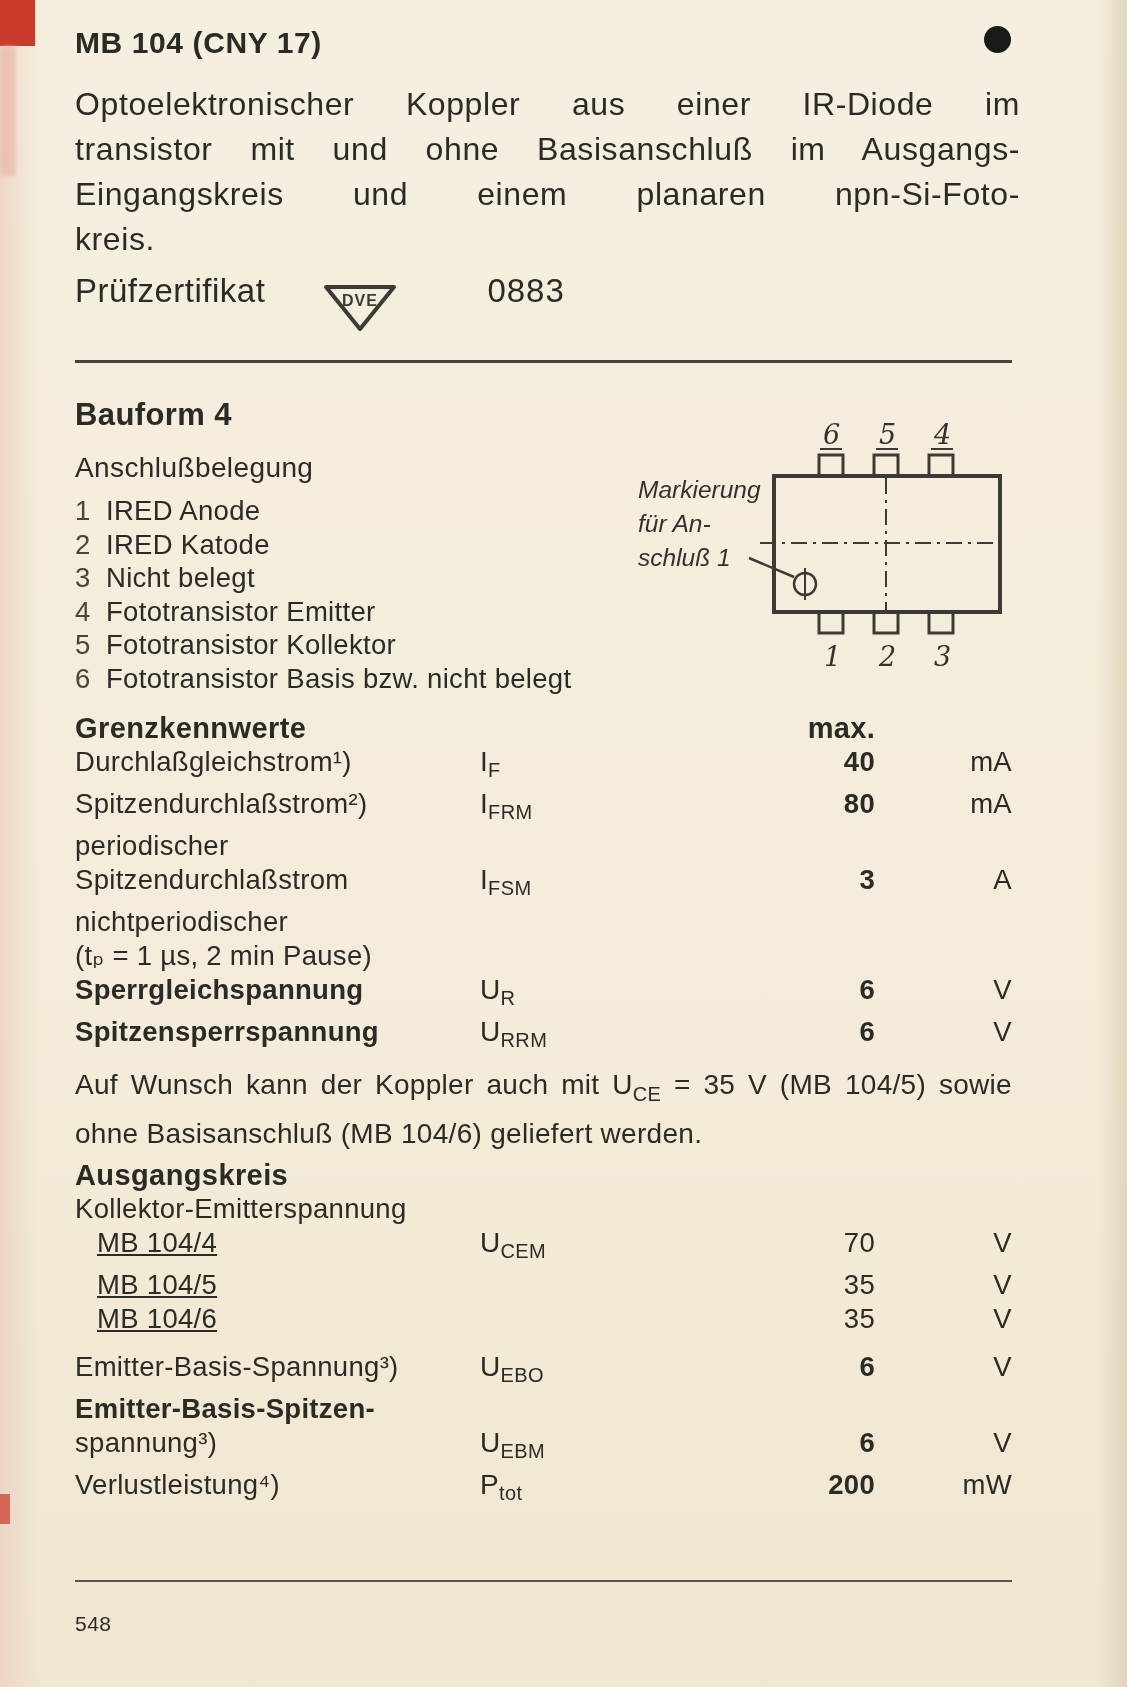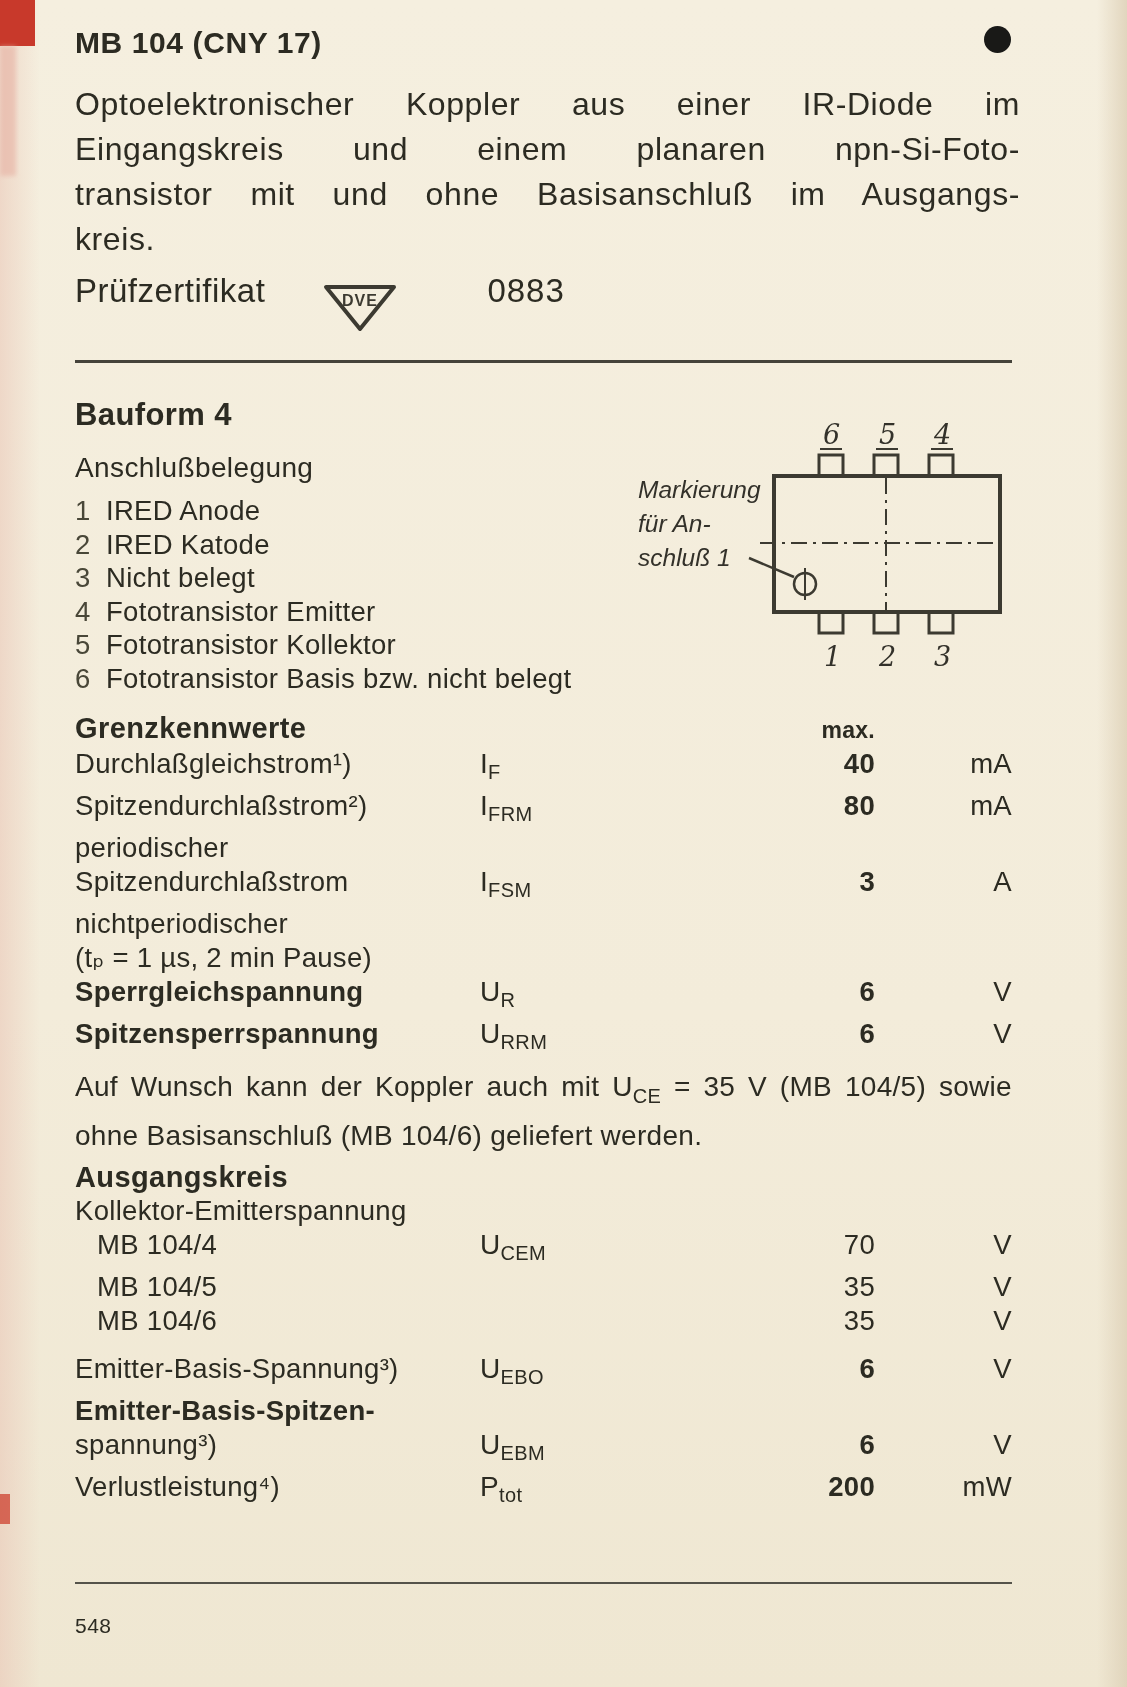--- a/index.html
+++ b/index.html
@@ -36,27 +36,27 @@
   .pinitem { display:flex; line-height:33.5px; }
   .pinnum { width:31px; color:#494738; }
 
   .srow { display:grid; grid-template-columns:405px 250px 145px 1fr; align-items:baseline;
           line-height:34px; font-size:27.5px; letter-spacing:.3px; }
   .srow .sym { font-size:28px; }
   .sb { font-size:20px; vertical-align:-6px; letter-spacing:.4px; }
   .srow .val { text-align:right; font-weight:700; }
   .srow .unit { text-align:right; }
   .srow.vn .val { font-weight:400; }
-  .srow.ind .lab { padding-left:22px; }
+  .srow.ind .lab { padding-left:22px;text-decoration:underline; }
   .srow .lab.b { font-weight:700; }
   .mt14 { margin-top:14px; }
 
   .h2row { margin-top:16px; }
   .h2 { font-size:29px; font-weight:700; letter-spacing:.4px; }
-  .maxlab { text-align:right; font-weight:400; font-size:23px; }
+  .maxlab { text-align:right; font-weight:400; font-size:29px; }
 
   .note { margin-top:8px; margin-bottom:6px; font-size:28px; line-height:39px;
           text-align:justify; letter-spacing:.3px; }
   .note sub { font-size:20px; }
 
   .drawing { position:absolute; left:618px; top:416px; }
   .drawing text { font-family:"DejaVu Serif", serif; font-style:italic; fill:#33312a; }
   .drawing .mlabel { font-family:"Liberation Sans", sans-serif; font-size:24.5px; font-style:italic; }
   .drawing .pnum { font-size:27px; }
 
@@ -80,22 +80,22 @@
   <div class="art-smear1"></div>
   <div class="art-mark2"></div>
   <div class="ink-dot"></div>
 
   <div class="content">
 
     <div class="title">MB 104 (CNY 17)</div>
 
     <div class="intro">
       <div class="jl">Optoelektronischer Koppler aus einer IR-Diode im</div>
+      <div class="jl">transistor mit und ohne Basisanschluß im Ausgangs-</div>
       <div class="jl">Eingangskreis und einem planaren npn-Si-Foto-</div>
-      <div class="jl">transistor mit und ohne Basisanschluß im Ausgangs-</div>
       <div>kreis.</div>
     </div>
 
     <div class="certrow">
       <span>Prüfzertifikat</span>
       <span class="logo">
         <svg width="86" height="64" viewBox="0 0 86 64">
           <path d="M9 15 L77 15 L43 57 Z" fill="none" stroke="#3c3a31" stroke-width="4" stroke-linejoin="round"></path>
           <text x="43" y="34" text-anchor="middle" style="font-family:'Liberation Sans',sans-serif;font-style:normal;font-weight:700;font-size:16px;letter-spacing:1px;fill:#3c3a31">DVE</text>
         </svg>

